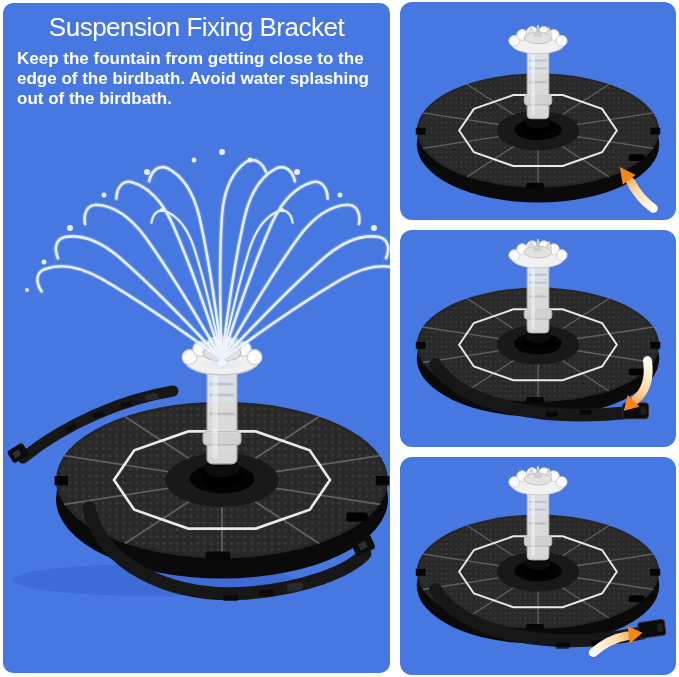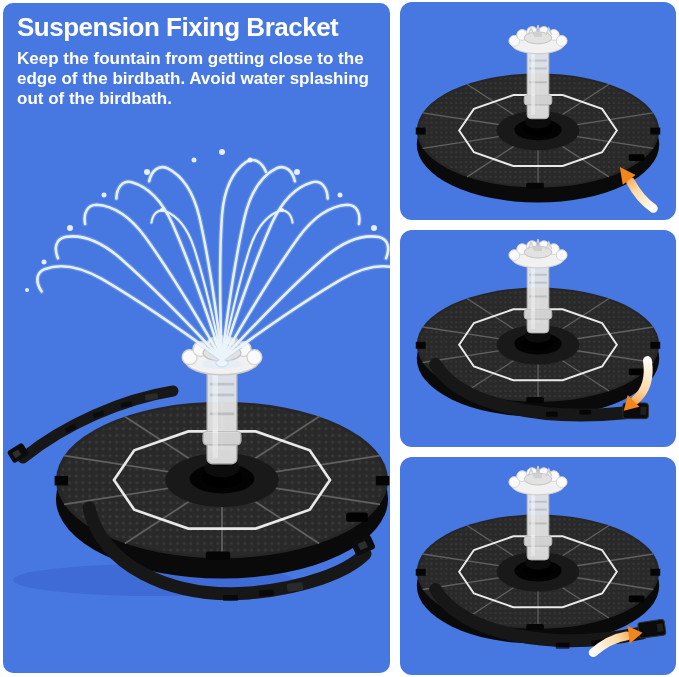--- a/index.html
+++ b/index.html
@@ -5,22 +5,22 @@
   html,body{margin:0;padding:0;background:#ffffff;}
   .canvas{
     position:relative;width:679px;height:677px;background:#ffffff;
     font-family:"Liberation Sans",sans-serif;overflow:hidden;
   }
   .info-panel{
     position:absolute;left:3px;top:3px;width:387px;height:670px;
     background:#4777E0;border-radius:10px;color:#ffffff;overflow:hidden;
   }
   .info-panel h1{
-    margin:10px 14px 0 14px;font-size:26px;font-weight:bold;
-    letter-spacing:-0.5px;white-space:nowrap;line-height:1.1;
+    margin:10px 14px 0 14px;font-size:26px;font-weight:normal;
+    letter-spacing:-0.5px;white-space:nowrap;line-height:1.1;text-align:center;
   }
   .info-panel p{
     margin:7px 2px 0 14px;font-size:17px;font-weight:bold;line-height:1.18;
   }
   .main-illus{position:absolute;left:0;top:115px;width:387px;height:558px;display:block;}
   .right-column{
     position:absolute;left:400px;top:2px;width:276px;height:673px;
     display:flex;flex-direction:column;gap:10px;
   }
   .step-panel{

